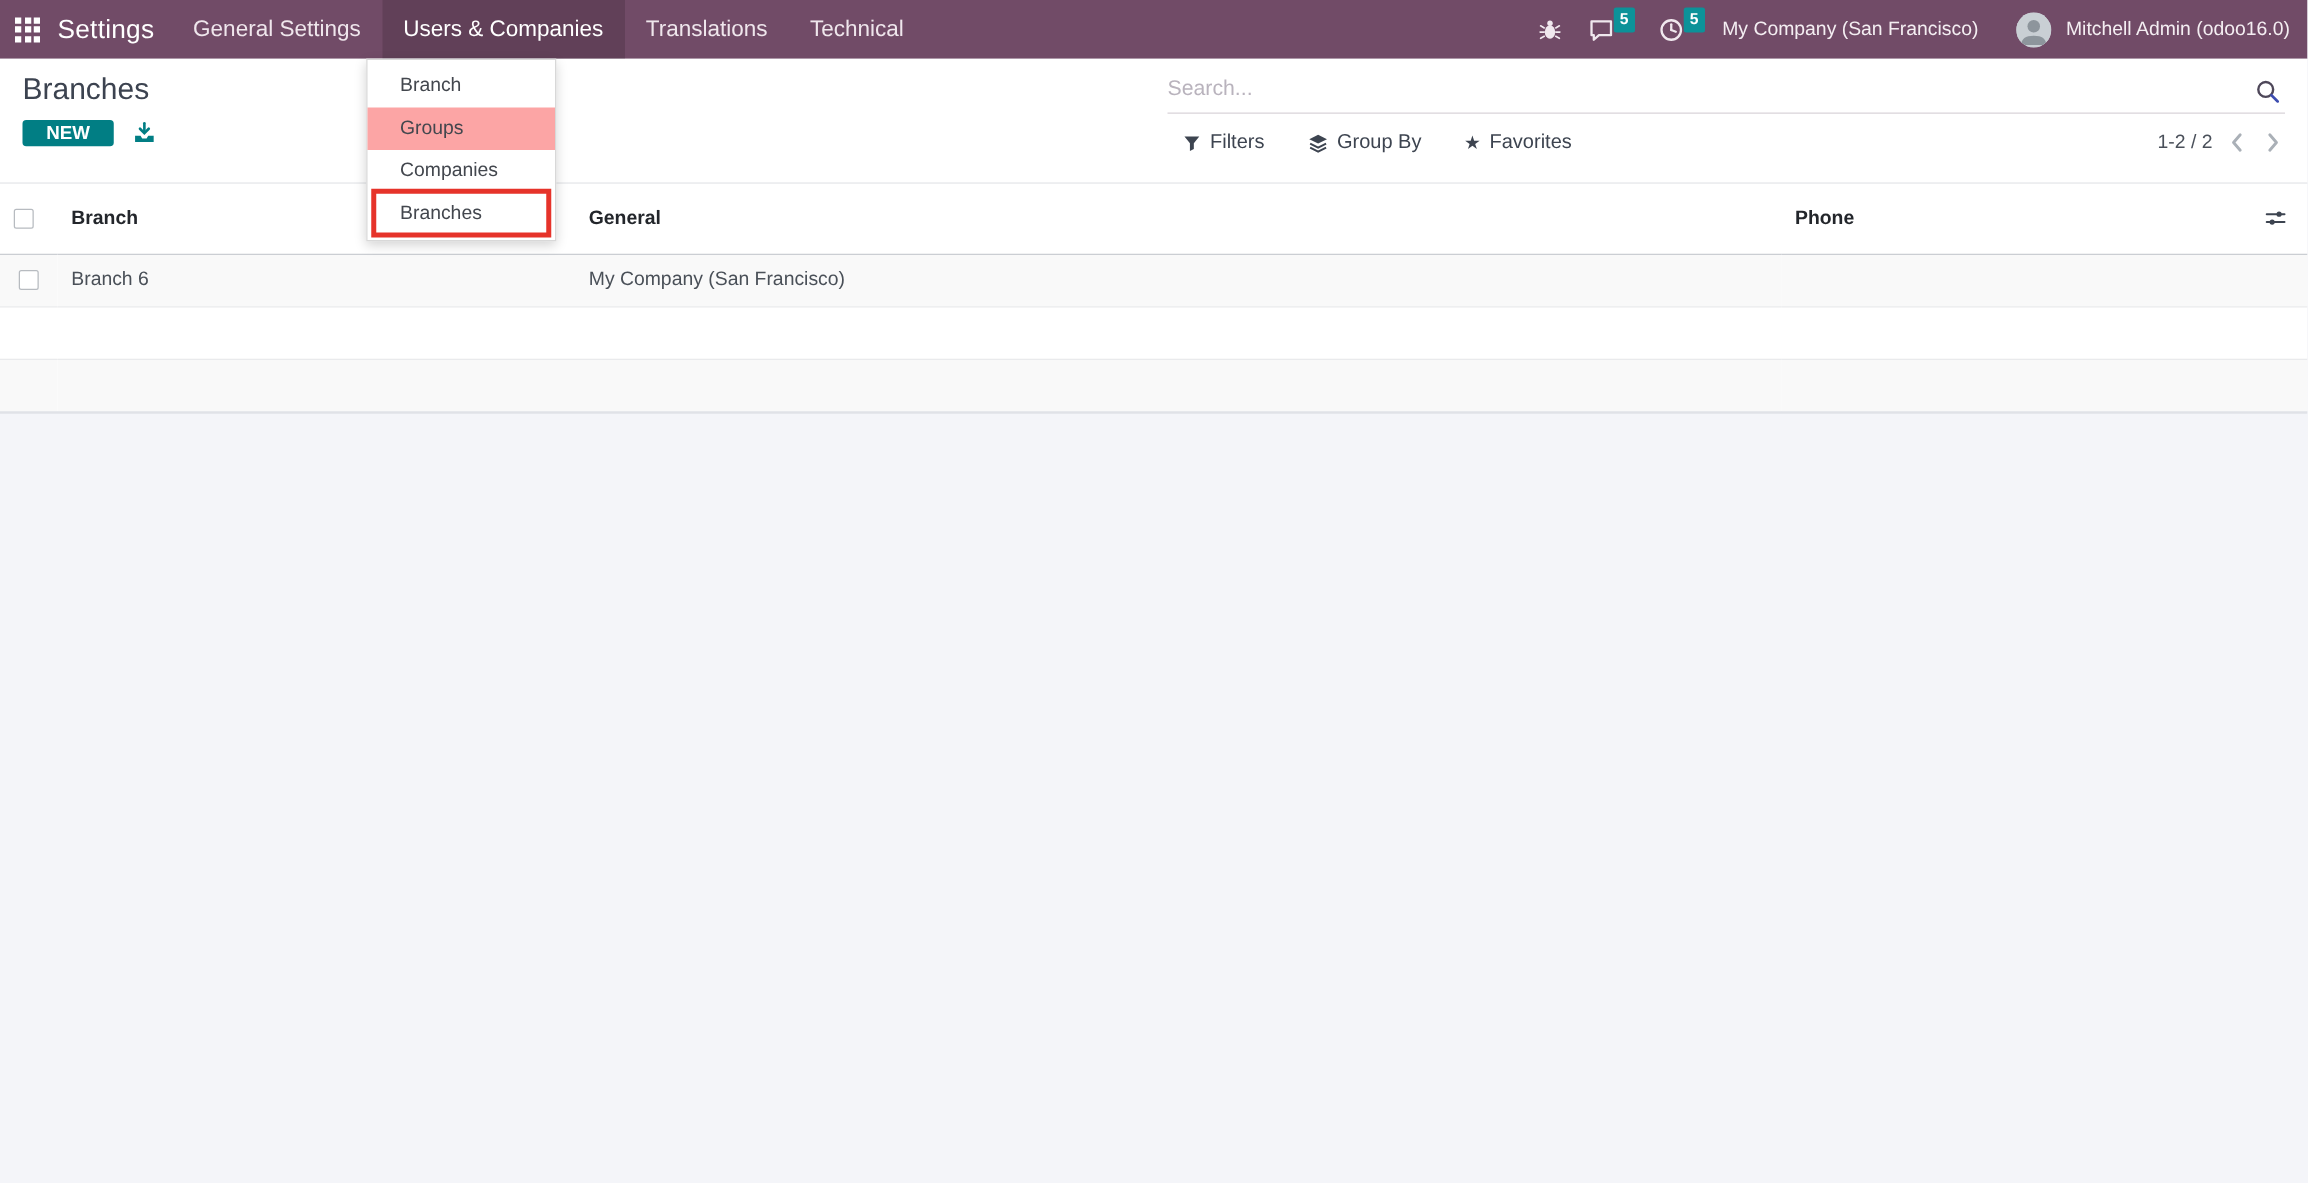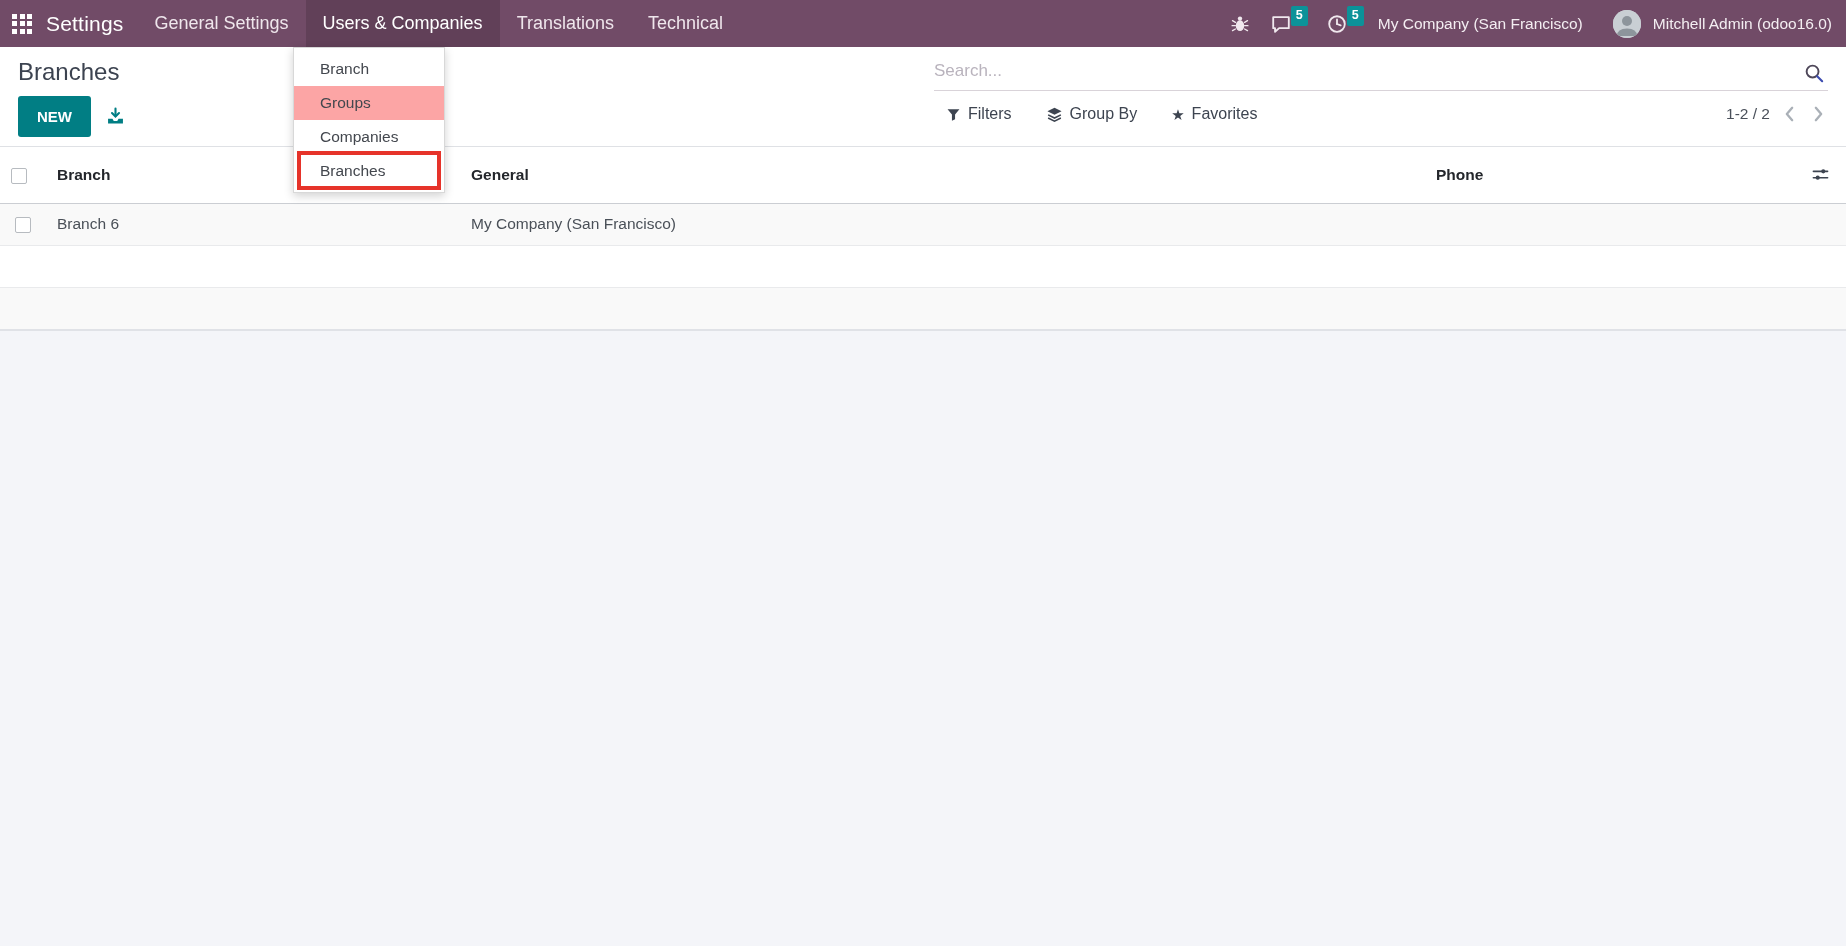--- a/index.html
+++ b/index.html
@@ -19,21 +19,21 @@
   .badge { position:absolute; top:6px; right:-6px; background:#0c9299; color:#fff; font-size:12.5px; font-weight:bold; line-height:1; padding:3px 5px 4px; border-radius:2px; }
   .sys-text { font-size:15.5px; color:#f4eef2; padding:0 12px; cursor:pointer; white-space:nowrap; }
   .avatar { width:28px; height:28px; border-radius:50%; background:#cdd3d8; overflow:hidden; margin-left:18px; flex:none; cursor:pointer; }
   .user-name { padding-right:14px; }
 
   
   .control-panel { height:100px; background:#ffffff; display:flex; justify-content:space-between; border-bottom:1px solid #dfe1e5; }
   .cp-left { padding:11px 0 0 18px; }
   .page-title { font-size:24px; font-weight:400; color:#3c4350; }
   .cp-actions { margin-top:10px; display:flex; align-items:center; gap:14px; }
-  .btn-new { background:#017e84; color:#ffffff; border:none; font-family:inherit; font-size:15px; font-weight:bold; padding:12px 19px; border-radius:3px; cursor:pointer; }
+  .btn-new { background:#017e84; color:#ffffff; border:none; font-family:inherit; font-size:15px; font-weight:bold; padding:2px 19px; border-radius:3px; cursor:pointer; }
   .dl-icon { cursor:pointer; display:flex; }
   .cp-right { width:912px; padding:14px 18px 0 0; }
   .search-row { position:relative; border-bottom:1px solid #d9d3d9; padding-bottom:9px; }
   .search-input { width:100%; border:none; outline:none; font-family:inherit; font-size:17px; color:#6d6876; background:transparent; padding-right:30px; }
   .search-input::placeholder { color:#b9b3bd; }
   .search-glass { position:absolute; right:2px; top:1px; cursor:pointer; }
   .facet-row { display:flex; align-items:center; justify-content:space-between; margin-top:14px; }
   .facet-buttons { display:flex; align-items:center; gap:34px; padding-left:12px; }
   .facet-btn { display:flex; align-items:center; gap:7px; font-size:16px; font-weight:500; color:#3d4450; cursor:pointer; }
   .star-glyph { font-size:15px; line-height:1; color:#3d4450; }

